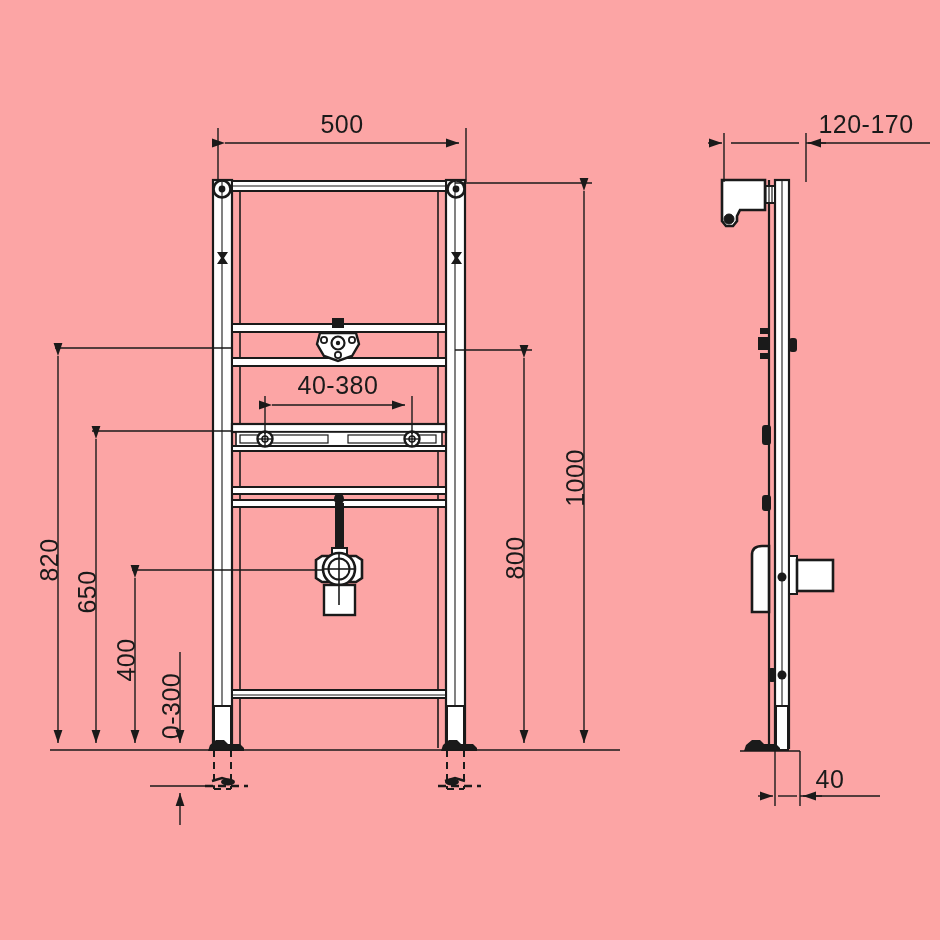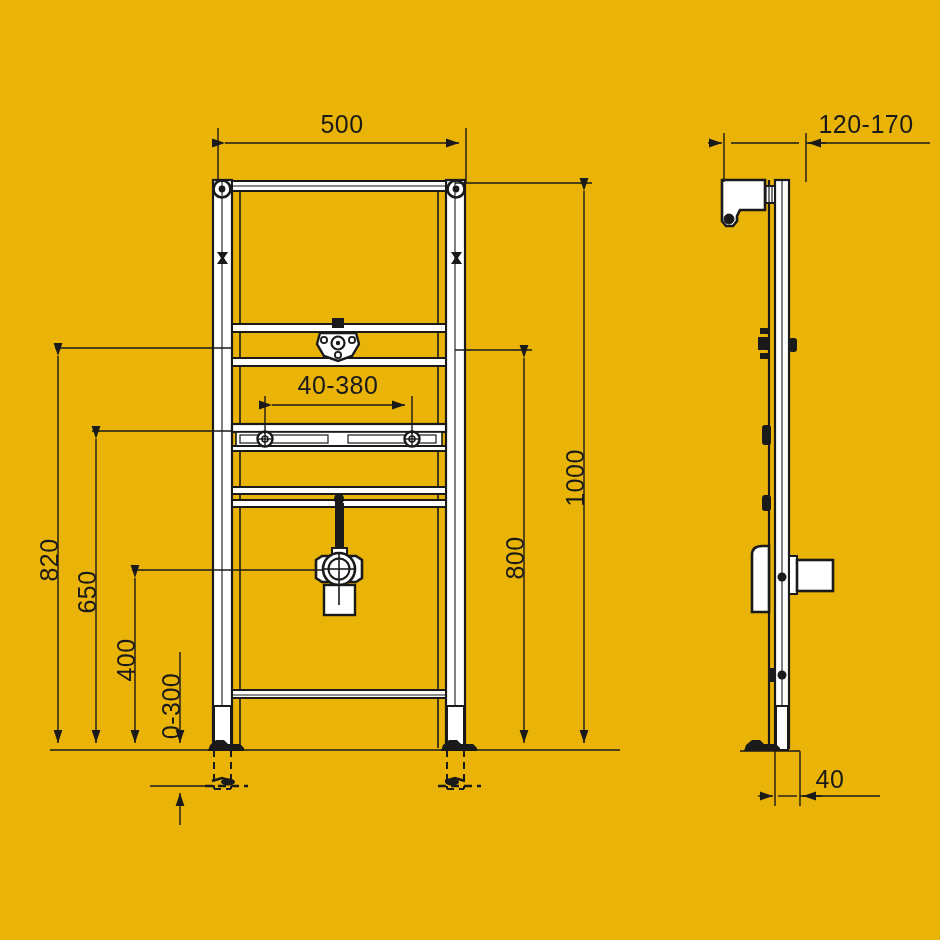--- a/index.html
+++ b/index.html
@@ -10,21 +10,21 @@
   body {
     width: 940px;
     height: 940px;
     font-family: "Liberation Sans", sans-serif;
     overflow: hidden;
   }
   #drawing-root {
     position: relative;
     width: 940px;
     height: 940px;
-    background: #eab308;
+    background: #fca5a5;
   }
   svg.cad {
     position: absolute;
     left: 0;
     top: 0;
     width: 940px;
     height: 940px;
     display: block;
   }
   .dimtext {

